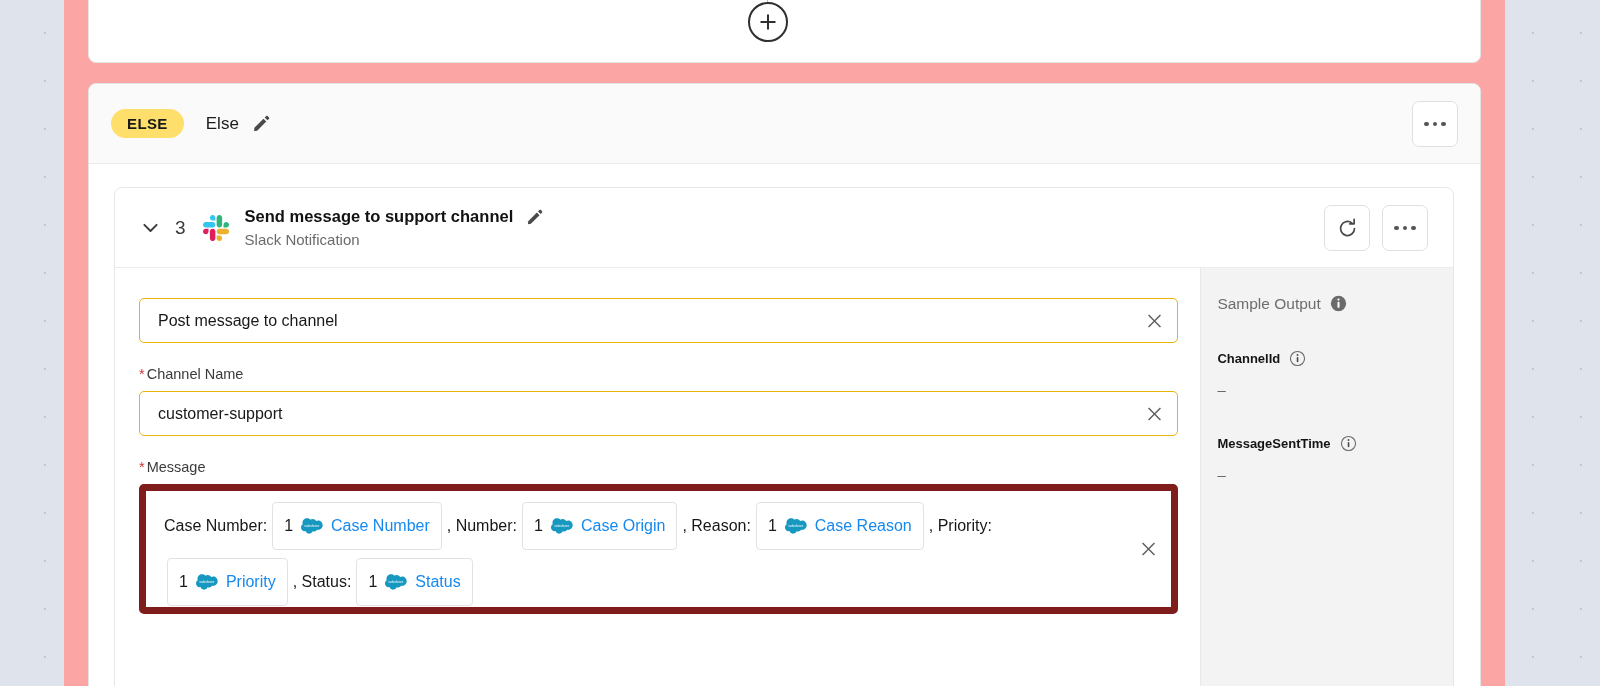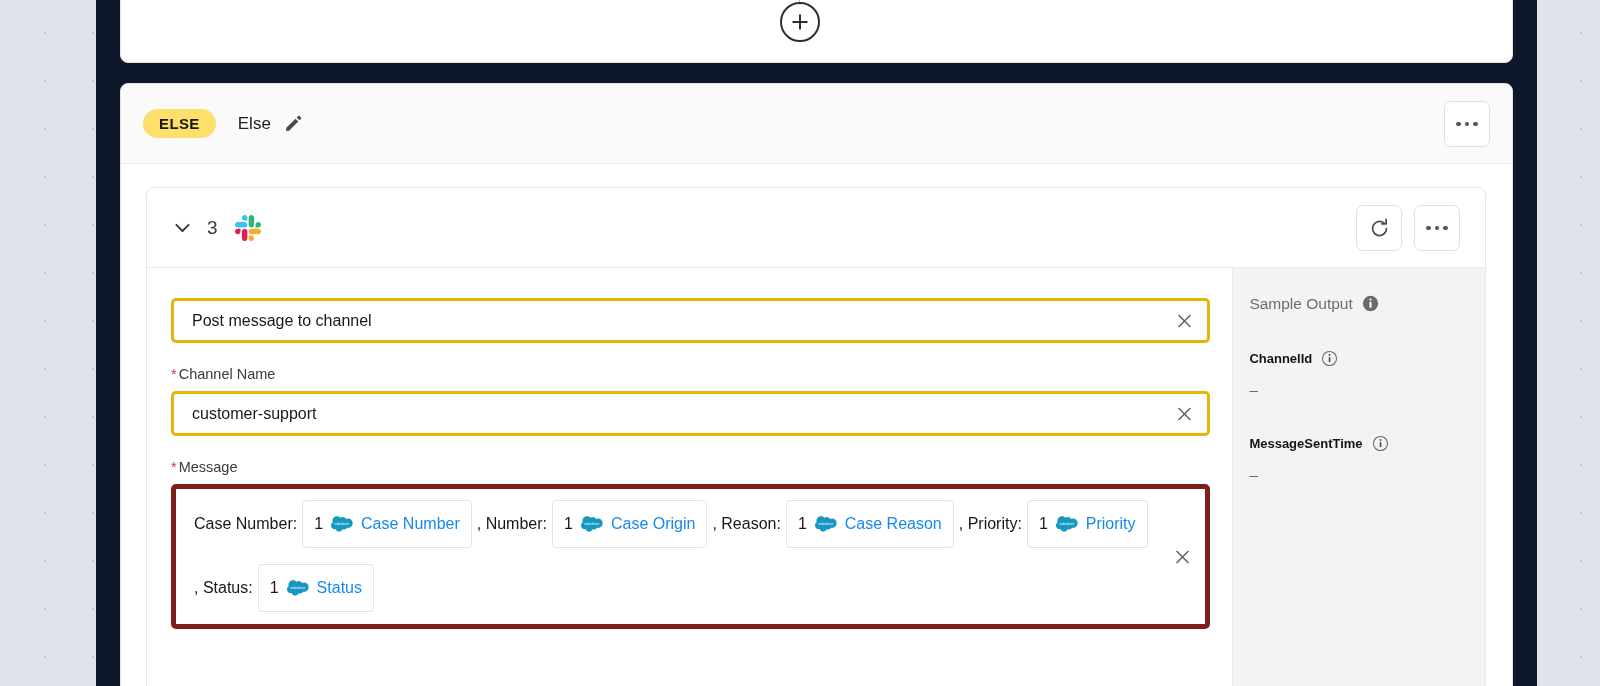--- a/index.html
+++ b/index.html
@@ -12,22 +12,22 @@
   
   #canvas-bg {
     position: absolute; inset: 0;
     background-color: #dfe3ec;
     background-image: radial-gradient(circle, #c3c8d6 1.3px, transparent 1.4px);
     background-size: 48px 48px;
     background-position: 21px 9px;
   }
   #flow-column {
     position: absolute;
-    left: 96px; top: 0; width: 1441px; height: 686px;
-    background: #0f172a;
+    left: 64px; top: 0; width: 1441px; height: 686px;
+    background: #fca5a5;
   }
 
   
   .top-card {
     position: absolute; left: 24px; top: -120px;
     width: 1393px; height: 183px;
     background: #fff; border: 1px solid #e5e5e5; border-radius: 8px;
   }
   .plus-stem {
     position: absolute; left: 703px; top: -14px;
@@ -111,40 +111,40 @@
     border-left: 1px solid #e8e8e8;
     padding: 27px 0 0 16px;
   }
 
   .field { margin-bottom: 23px; }
   .field-label { font-size: 14.5px; color: #3b3b3b; margin-bottom: 9px; }
   .req { color: #c23934; margin-right: 2px; }
   .input-box {
     position: relative;
     height: 45px;
-    border: 3px solid #eab308; border-radius: 5px;
+    border: 1px solid #eab308; border-radius: 5px;
     background: #fff;
     display: flex; align-items: center;
     padding: 0 48px 0 18px;
     font-size: 16px; color: #181818;
     cursor: text;
   }
   .clear-x {
     position: absolute; right: 14px; top: 50%;
     transform: translateY(-50%);
     cursor: pointer; display: inline-flex;
   }
   .msg-box {
     position: relative;
     min-height: 94px;
-    border: 5px solid #7f1d1d; border-radius: 5px;
+    border: 7px solid #7f1d1d; border-radius: 5px;
     background: #fff;
-    padding: 11px 52px 12px 18px;
+    padding: 11px 52px 1px 18px;
     display: flex; flex-wrap: wrap; align-items: center;
-    gap: 16px 2px;
+    gap: 8px 2px;
     font-size: 16px; color: #181818;
     line-height: 36px;
   }
   .msg-text { white-space: pre; }
   .token {
     display: inline-flex; align-items: center;
     border: 1px solid #e2e2e2; border-radius: 4px;
     background: #fff; padding: 5px 11px;
     margin: 0 3px;
     cursor: pointer;
@@ -207,20 +207,32 @@
         <svg class="slack-logo" viewBox="0 0 122 122">
           <path d="M25.8 77c0 7.1-5.8 12.9-12.9 12.9S0 84.1 0 77s5.8-12.9 12.9-12.9h12.9V77z" fill="#e01e5a"></path>
           <path d="M32.3 77c0-7.1 5.8-12.9 12.9-12.9S58.1 69.9 58.1 77v32.3c0 7.1-5.8 12.9-12.9 12.9s-12.9-5.8-12.9-12.9V77z" fill="#e01e5a"></path>
           <path d="M45.2 25.8c-7.1 0-12.9-5.8-12.9-12.9S38.1 0 45.2 0s12.9 5.8 12.9 12.9v12.9H45.2z" fill="#36c5f0"></path>
           <path d="M45.2 32.3c7.1 0 12.9 5.8 12.9 12.9s-5.8 12.9-12.9 12.9H12.9C5.8 58.1 0 52.3 0 45.2s5.8-12.9 12.9-12.9h32.3z" fill="#36c5f0"></path>
           <path d="M96.3 45.2c0-7.1 5.8-12.9 12.9-12.9s12.9 5.8 12.9 12.9-5.8 12.9-12.9 12.9H96.3V45.2z" fill="#2eb67d"></path>
           <path d="M89.8 45.2c0 7.1-5.8 12.9-12.9 12.9S64 52.3 64 45.2V12.9C64 5.8 69.8 0 76.9 0s12.9 5.8 12.9 12.9v32.3z" fill="#2eb67d"></path>
           <path d="M76.9 96.3c7.1 0 12.9 5.8 12.9 12.9s-5.8 12.9-12.9 12.9S64 116.3 64 109.2V96.3h12.9z" fill="#ecb22e"></path>
           <path d="M76.9 89.8c-7.1 0-12.9-5.8-12.9-12.9s5.8-12.9 12.9-12.9h32.3c7.1 0 12.9 5.8 12.9 12.9s-5.8 12.9-12.9 12.9H76.9z" fill="#ecb22e"></path>
         </svg>
+        <span class="step-titles">
+          <span class="step-title-row">
+            <span class="step-title">Send message to support channel</span>
+            <span class="pencil">
+              <svg width="18" height="18" viewBox="0 0 24 24">
+                <path d="M3 17.5 L14.5 6 L18 9.5 L6.5 21 L2.5 21.5 Z" fill="#4a4a4a"></path>
+                <path d="M16 4.5 L17.8 2.7 C18.4 2.1 19.3 2.1 19.9 2.7 L21.3 4.1 C21.9 4.7 21.9 5.6 21.3 6.2 L19.5 8 Z" fill="#4a4a4a"></path>
+              </svg>
+            </span>
+          </span>
+          <span class="step-sub">Slack Notification</span>
+        </span>
 
         <span class="step-actions">
           <span class="icon-btn">
             <svg width="21" height="21" viewBox="0 0 24 24">
               <path d="M20 12 a8 8 0 1 1 -2.8 -6.1" fill="none" stroke="#4a4a4a" stroke-width="2" stroke-linecap="round"></path>
               <polyline points="19.6,1.6 19.6,6.6 14.6,6.6" fill="none" stroke="#4a4a4a" stroke-width="2" stroke-linecap="round" stroke-linejoin="round"></polyline>
             </svg>
           </span>
           <span class="icon-btn">
             <span class="dots">

